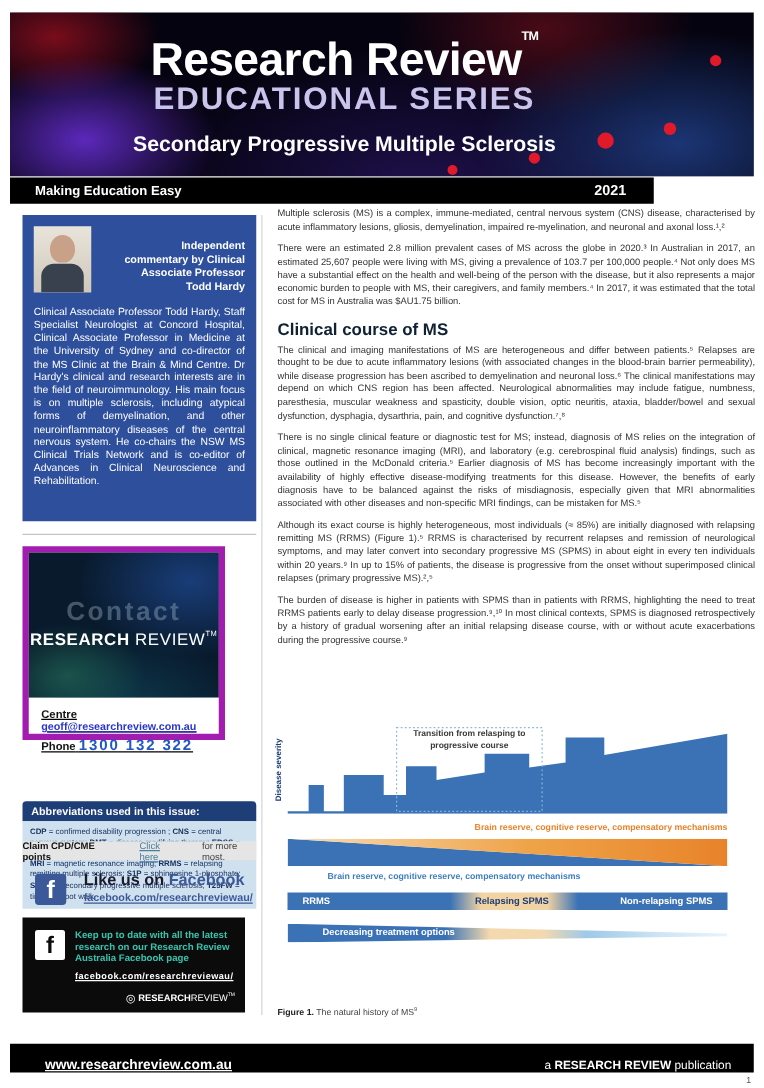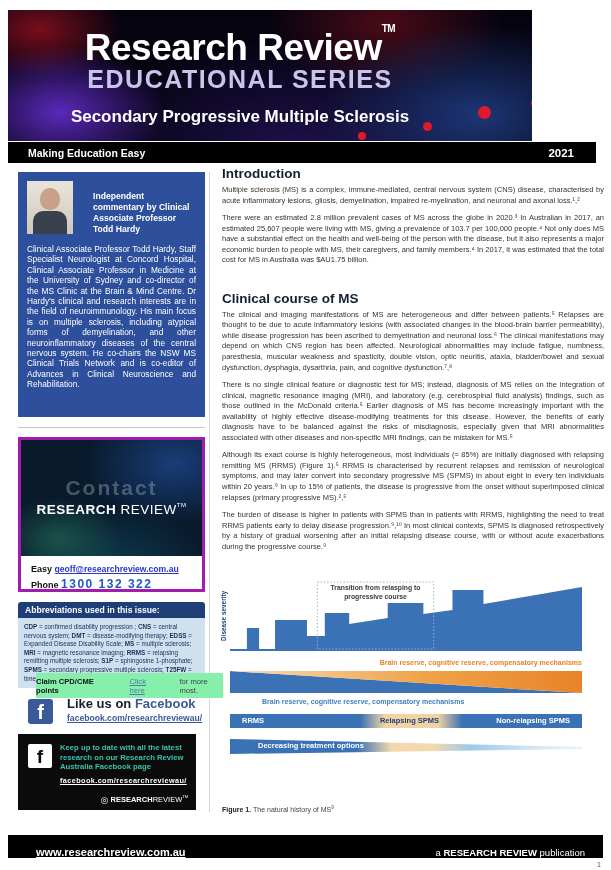--- a/index.html
+++ b/index.html
@@ -4,70 +4,70 @@
 <style>
   :root{
     --blue:#3a72b5; --orange:#e8832a; --tan:#f2d3a3;
     --navy:#16305c; --fb:#3b5998;
   }
   *{margin:0;padding:0;box-sizing:border-box;}
   body{font-family:"Liberation Sans","DejaVu Sans",sans-serif;background:#fff;}
   #page{position:relative;width:611px;height:870px;background:#fff;overflow:hidden;}
 
   
-  .hero{position:absolute;left:8px;top:10px;width:524px;height:131px;background:#05030f;overflow:hidden;
+  .hero{position:absolute;left:8px;top:10px;width:595px;height:131px;background:#05030f;overflow:hidden;
     background-image:
       radial-gradient(ellipse 150px 95px at 10% 78%, rgba(106,47,216,.85), transparent 70%),
       radial-gradient(ellipse 120px 70px at 6% 15%, rgba(150,15,30,.8), transparent 70%),
       radial-gradient(ellipse 230px 130px at 90% 80%, rgba(35,70,150,.75), transparent 70%),
       radial-gradient(ellipse 170px 100px at 72% 10%, rgba(90,13,25,.8), transparent 70%),
       radial-gradient(ellipse 320px 160px at 55% 105%, rgba(40,22,100,.7), transparent 70%);
   }
   .hero .dot{position:absolute;border-radius:50%;background:#e11a2b;filter:blur(.6px);}
   .hero-text{position:absolute;left:0;top:0;width:100%;height:100%;display:flex;flex-direction:column;align-items:center;justify-content:center;padding-right:60px;}
   .brand-line{color:#fff;font-size:37px;font-weight:bold;letter-spacing:-.5px;line-height:1;}
   .brand-line sup{font-size:10px;vertical-align:28px;}
   .series-line{color:#c9c4ec;font-size:25px;font-weight:bold;letter-spacing:1.5px;line-height:1.1;}
   .issue-line{color:#fff;font-size:17px;font-weight:bold;margin-top:13px;}
-  .topbar{position:absolute;left:8px;top:142px;width:588px;height:21px;background:#000;color:#fff;display:flex;align-items:center;justify-content:space-between;padding:0 22px 0 20px;}
+  .topbar{position:absolute;left:8px;top:142px;width:515px;height:21px;background:#000;color:#fff;display:flex;align-items:center;justify-content:space-between;padding:0 22px 0 20px;}
   .topbar .tag{font-size:10.5px;font-weight:bold;}
   .topbar .year{font-size:11.5px;font-weight:bold;}
 
   
   .v-sep{position:absolute;left:209px;top:172px;width:1px;height:640px;background:#d6d6d6;}
   .commentary{position:absolute;left:18px;top:172px;width:187px;height:245px;background:#2d4f9c;color:#fff;padding:9px 9px 8px 9px;}
   .commentary-head{display:flex;}
   .portrait{width:46px;height:53px;background:linear-gradient(180deg,#e9e4da,#cfc8bb);position:relative;flex:0 0 auto;overflow:hidden;}
   .portrait::before{content:"";position:absolute;left:13px;top:7px;width:20px;height:22px;border-radius:50% 50% 45% 45%;background:#c8a188;}
   .portrait::after{content:"";position:absolute;left:6px;top:30px;width:34px;height:23px;border-radius:10px 10px 0 0;background:#39414e;}
-  .commentary-title{font-size:8.6px;font-weight:bold;line-height:11px;margin-left:20px;padding-top:10px;}
+  .commentary-title{font-size:8.6px;font-weight:bold;line-height:11px;margin-left:20px;padding-top:10px;text-align:right;}
   .commentary-bio{font-size:8.3px;line-height:10.4px;margin-top:9px;text-align:justify;}
   .sep-line{position:absolute;left:18px;top:427px;width:187px;height:1px;background:#c4c4c4;}
 
-  .contact-box{position:absolute;left:18px;top:437px;width:187px;height:155px;border:3px solid #a21caf;background:#fff;}
+  .contact-box{position:absolute;left:18px;top:437px;width:162px;height:155px;border:5px solid #a21caf;background:#fff;text-decoration:underline;}
   .contact-art{position:relative;width:100%;height:116px;background:#081a2c;overflow:hidden;
     background-image:
       radial-gradient(ellipse 90px 60px at 20% 85%, rgba(40,120,90,.55), transparent 70%),
       radial-gradient(ellipse 120px 80px at 85% 20%, rgba(30,70,140,.8), transparent 75%),
       radial-gradient(ellipse 140px 90px at 50% 110%, rgba(20,90,110,.5), transparent 70%);}
   .contact-word{position:absolute;left:0;top:36px;width:100%;text-align:center;font-size:21px;font-weight:bold;letter-spacing:2px;color:rgba(165,190,205,.38);}
   .contact-brand{position:absolute;left:0;top:62px;width:100%;text-align:center;color:#fff;font-size:13.5px;letter-spacing:.5px;}
   .contact-brand .b{font-weight:bold;}
   .contact-brand sup{font-size:6px;vertical-align:7px;}
   .contact-rows{padding:5px 10px 0 10px;}
   .contact-row{font-size:9px;color:#111;margin-top:3px;}
   .contact-row .lbl{font-weight:bold;}
   .email-link{color:#2a36c8;font-weight:bold;text-decoration:underline;font-size:8.6px;}
   .phone-num{color:#2257c4;font-weight:bold;font-size:12px;letter-spacing:1.5px;}
 
   .abbr-box{position:absolute;left:18px;top:602px;width:187px;}
-  .abbr-head{background:#1d3e77;color:#fff;font-size:8.6px;font-weight:bold;padding:3px 7px;border-radius:3px 3px 0 0;}
+  .abbr-head{background:#1d3e77;color:#fff;font-size:8.6px;font-weight:bold;padding:3px 7px;border-radius:3px 3px 0 0;margin-top:39px;}
   .abbr-body{background:#cfe0ef;color:#16305c;font-size:6.3px;line-height:8.6px;padding:5px 6px;}
 
-  .cpd-bar{position:absolute;left:36px;top:673px;width:187px;height:25px;background:#86efac;display:flex;align-items:center;justify-content:center;font-size:7.6px;color:#444;}
+  .cpd-bar{position:absolute;left:18px;top:673px;width:187px;height:15px;background:#e5e5e5;display:flex;align-items:center;justify-content:center;font-size:7.6px;color:#444;}
   .cpd-bar .b{font-weight:bold;color:#111;}
   .cpd-link{color:#4a7fa0;text-decoration:underline;margin:0 20px;}
 
   .fb-like{position:absolute;left:28px;top:697px;width:177px;}
   .fb-icon{position:absolute;left:0;top:2px;width:25px;height:25px;background:var(--fb);border-radius:3px;color:#fff;font-weight:bold;font-size:20px;text-align:center;line-height:27px;}
   .fb-like-text{margin-left:39px;font-size:13px;font-weight:bold;color:#1a1a2e;line-height:14px;}
   .fb-like-text .fbb{color:var(--fb);}
   .fb-like-url{margin-left:39px;font-size:8.6px;font-weight:bold;color:var(--fb);text-decoration:underline;margin-top:2px;}
 
   .fb-box{position:absolute;left:18px;top:734px;width:178px;height:76px;background:#0b0b0b;padding:9px 8px 0 8px;color:#fff;}
@@ -76,21 +76,21 @@
   .fb-box-url{margin-left:34px;font-size:7.3px;font-weight:bold;letter-spacing:.4px;color:#fff;text-decoration:underline;margin-top:4px;}
   .rr-logo{position:absolute;right:8px;bottom:6px;font-size:7.5px;color:#fff;}
   .rr-logo .gear{font-size:9px;vertical-align:-1px;}
   .rr-logo .b{font-weight:bold;}
   .rr-logo sup{font-size:4px;}
 
   
   .main{position:absolute;left:222px;top:166px;width:382px;}
   h2.section{font-size:13.5px;font-weight:bold;color:#0f2133;margin-bottom:4px;}
   .main p{font-size:7.5px;line-height:10.55px;color:#333;text-align:justify;margin-bottom:7px;}
-  .sec2{margin-top:25px;}
+  .sec2{margin-top:9px;}
 
   
   .figure{position:absolute;left:222px;top:581px;width:383px;height:245px;}
   .ylabel{position:absolute;left:-2px;top:0px;height:70px;writing-mode:vertical-rl;transform:rotate(180deg);font-size:6.4px;font-weight:bold;color:#1d3e77;text-align:center;}
   .sev-chart{position:absolute;left:8px;top:0;width:352px;height:70px;}
   .trans-label{position:absolute;left:95px;top:3px;width:117px;text-align:center;font-size:6.8px;font-weight:bold;color:#3a3a3a;line-height:8.5px;}
   .orange-label{position:absolute;left:8px;top:78px;width:352px;text-align:right;font-size:7px;font-weight:bold;color:var(--orange);}
   .reserve-wedge{position:absolute;left:8px;top:90px;width:352px;height:22px;}
   .blue-tri{position:absolute;inset:0;background:var(--blue);clip-path:polygon(0 0,0 100%,100% 100%);}
   .orange-tri{position:absolute;inset:0;background:linear-gradient(90deg,#f8ddb6,#efa348 55%,var(--orange));clip-path:polygon(0 0,100% 0,100% 100%);}
@@ -154,21 +154,21 @@
   <div class="contact-box">
     <div class="contact-art">
       <div class="contact-word">Contact</div>
       <div class="contact-brand">
         <span class="b">RESEARCH</span>
         <span>REVIEW</span><sup>TM</sup>
       </div>
     </div>
     <div class="contact-rows">
       <div class="contact-row">
-        <span class="lbl">Easy</span>
+        <span class="lbl">Centre</span>
         <a class="email-link">geoff@researchreview.com.au</a>
       </div>
       <div class="contact-row">
         <span class="lbl">Phone</span>
         <span class="phone-num">1300 132 322</span>
       </div>
     </div>
   </div>
 
   <div class="abbr-box">
@@ -194,21 +194,20 @@
     <div class="fb-box-icon">f</div>
     <div class="fb-box-text">Keep up to date with all the latest research on our Research Review Australia Facebook page</div>
     <a class="fb-box-url" style="display:block">facebook.com/researchreviewau/</a>
     <div class="rr-logo">
       <span class="gear">◎</span>
       <span class="b">RESEARCH</span><span>REVIEW</span><sup>TM</sup>
     </div>
   </div>
 
   <div class="main">
-    <h2 class="section">Introduction</h2>
     <p>Multiple sclerosis (MS) is a complex, immune-mediated, central nervous system (CNS) disease, characterised by acute inflammatory lesions, gliosis, demyelination, impaired re-myelination, and neuronal and axonal loss.¹,²</p>
     <p>There were an estimated 2.8 million prevalent cases of MS across the globe in 2020.³ In Australian in 2017, an estimated 25,607 people were living with MS, giving a prevalence of 103.7 per 100,000 people.⁴ Not only does MS have a substantial effect on the health and well-being of the person with the disease, but it also represents a major economic burden to people with MS, their caregivers, and family members.⁴ In 2017, it was estimated that the total cost for MS in Australia was $AU1.75 billion.</p>
     <h2 class="section sec2">Clinical course of MS</h2>
     <p>The clinical and imaging manifestations of MS are heterogeneous and differ between patients.⁵ Relapses are thought to be due to acute inflammatory lesions (with associated changes in the blood-brain barrier permeability), while disease progression has been ascribed to demyelination and neuronal loss.⁶ The clinical manifestations may depend on which CNS region has been affected. Neurological abnormalities may include fatigue, numbness, paresthesia, muscular weakness and spasticity, double vision, optic neuritis, ataxia, bladder/bowel and sexual dysfunction, dysphagia, dysarthria, pain, and cognitive dysfunction.⁷,⁸</p>
     <p>There is no single clinical feature or diagnostic test for MS; instead, diagnosis of MS relies on the integration of clinical, magnetic resonance imaging (MRI), and laboratory (e.g. cerebrospinal fluid analysis) findings, such as those outlined in the McDonald criteria.⁵ Earlier diagnosis of MS has become increasingly important with the availability of highly effective disease-modifying treatments for this disease. However, the benefits of early diagnosis have to be balanced against the risks of misdiagnosis, especially given that MRI abnormalities associated with other diseases and non-specific MRI findings, can be mistaken for MS.⁵</p>
     <p>Although its exact course is highly heterogeneous, most individuals (≈ 85%) are initially diagnosed with relapsing remitting MS (RRMS) (Figure 1).⁵ RRMS is characterised by recurrent relapses and remission of neurological symptoms, and may later convert into secondary progressive MS (SPMS) in about eight in every ten individuals within 20 years.⁹ In up to 15% of patients, the disease is progressive from the onset without superimposed clinical relapses (primary progressive MS).²,⁵</p>
     <p>The burden of disease is higher in patients with SPMS than in patients with RRMS, highlighting the need to treat RRMS patients early to delay disease progression.⁹,¹⁰ In most clinical contexts, SPMS is diagnosed retrospectively by a history of gradual worsening after an initial relapsing disease course, with or without acute exacerbations during the progressive course.⁹</p>
   </div>
 
   <div class="figure">

